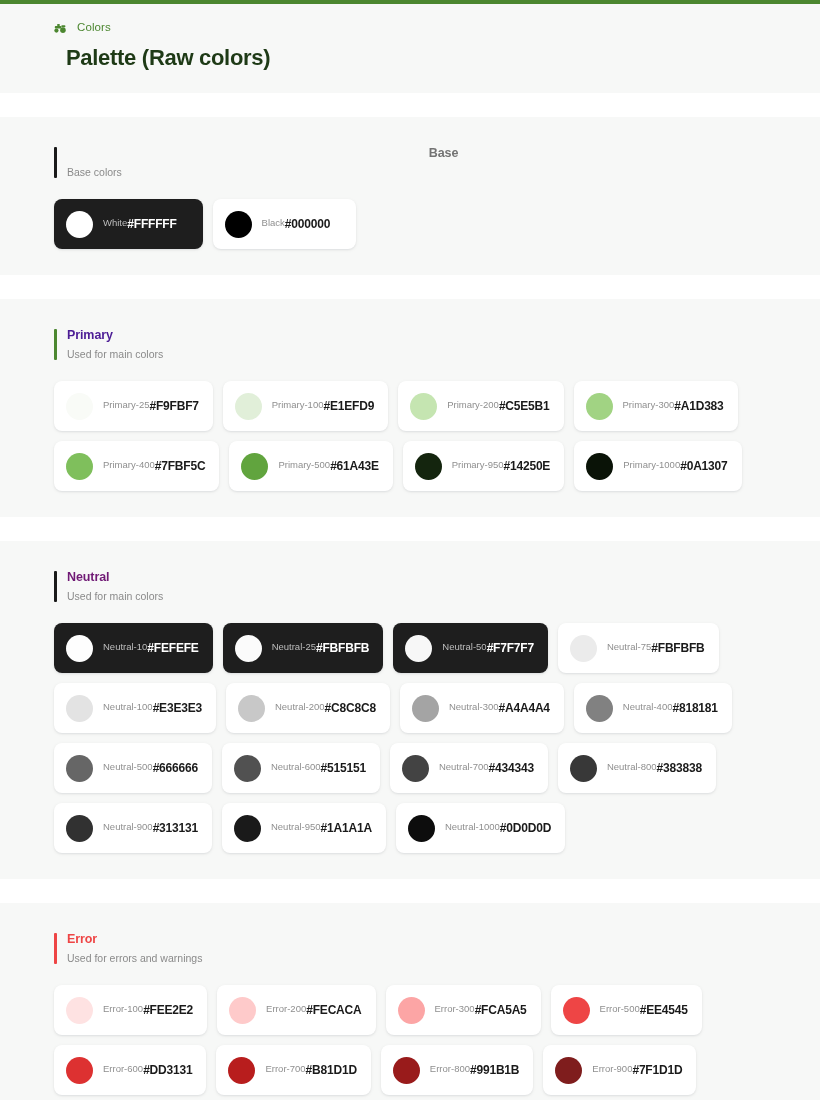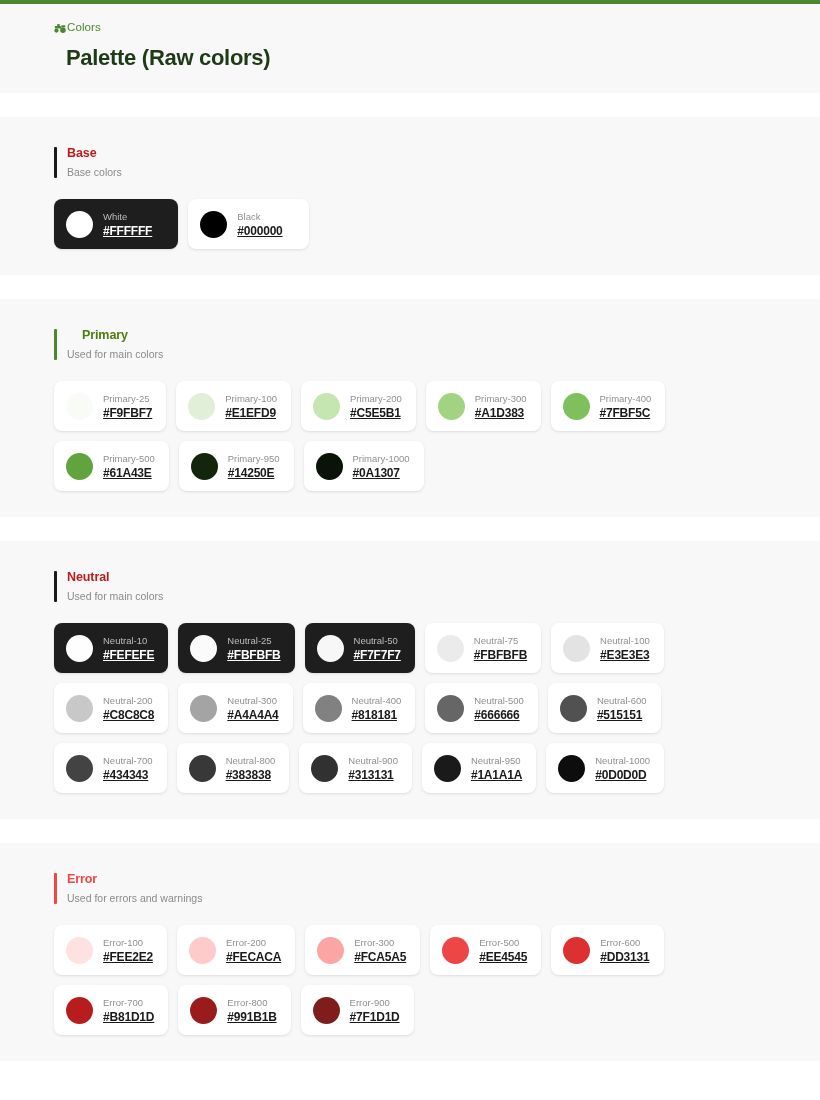--- a/index.html
+++ b/index.html
@@ -18,21 +18,21 @@
   }
 
   
   .page-header {
     background: #F7F8F7;
     padding: 14px 0 22px 0;
   }
   .breadcrumb {
     display: flex;
     align-items: center;
-    gap: 0;
+    gap: 10px;
     padding-left: 54px;
     height: 18px;
     text-align: right;
   }
   .bc-icon { width: 13px; height: 13px; display: block; flex: none; }
   .bc-label {
     color: #4C8730;
     font-size: 11.5px;
     letter-spacing: .1px;
   }
@@ -97,36 +97,35 @@
     padding: 10px 14px 10px 12px;
     height: 50px;
   }
   .card.dark { background: #1E1E1E; }
   .dot {
     width: 27px;
     height: 27px;
     border-radius: 50%;
     flex: none;
   }
-  .meta { display: flex; flex-direction: column; justify-content: center; }
+  .meta { display: flex; flex-direction: row; justify-content: center; }
   .meta .name {
     font-size: 9.5px;
     color: #8F8F8F;
     line-height: 13px;
     white-space: nowrap;
   }
   .card.dark .meta .name { color: #BDBDBD; }
   .meta .hex {
     font-size: 12px;
     font-weight: bold;
     color: #1A1A1A;
     line-height: 16px;
     letter-spacing: -.2px;
     white-space: nowrap;
-    text-decoration: underline;
   }
   .card.dark .meta .hex { color: #FFFFFF; }
 
   .base-grid .card { padding-right: 26px; }
 </style>
 </head>
 <body>
 
 <div class="topbar" style="background: rgb(76, 135, 48);"></div>
 
@@ -146,21 +145,21 @@
   <div class="page-title">Palette (Raw colors)</div>
 </div>
 
 <div class="gap"></div>
 
 <div id="sections-root">
     <div class="section">
       <div class="sec-head">
         <span class="bar" style="background: rgb(26, 26, 26);"></span>
         <div class="sec-inner">
-          <div class="sec-title" style="color: #b91c1c;">Base</div>
+          <div class="sec-title" style="color: #737373; text-align: center;">Base</div>
           <div class="sec-sub">Base colors</div>
         </div>
       </div>
       <div class="grid base-grid">
         <div class="card dark">
           <span class="dot" style="background: rgb(255, 255, 255);"></span>
           <div class="meta">
             <div class="name">White</div>
             <div class="hex">#FFFFFF</div>
           </div>
@@ -172,21 +171,21 @@
             <div class="hex">#000000</div>
           </div>
         </div>
       </div>
     </div>
     <div class="gap"></div>
     <div class="section">
       <div class="sec-head">
         <span class="bar" style="background: rgb(76, 135, 48);"></span>
         <div class="sec-inner">
-          <div class="sec-title" style="color: #4d7c0f; margin-left: 15px;">Primary</div>
+          <div class="sec-title" style="color: #4c1d95;">Primary</div>
           <div class="sec-sub">Used for main colors</div>
         </div>
       </div>
       <div class="grid">
         <div class="card">
           <span class="dot" style="background: rgb(249, 251, 247);"></span>
           <div class="meta">
             <div class="name">Primary-25</div>
             <div class="hex">#F9FBF7</div>
           </div>
@@ -240,21 +239,21 @@
             <div class="hex">#0A1307</div>
           </div>
         </div>
       </div>
     </div>
     <div class="gap"></div>
     <div class="section">
       <div class="sec-head">
         <span class="bar" style="background: rgb(26, 26, 26);"></span>
         <div class="sec-inner">
-          <div class="sec-title" style="color: #b91c1c;">Neutral</div>
+          <div class="sec-title" style="color: #701a75;">Neutral</div>
           <div class="sec-sub">Used for main colors</div>
         </div>
       </div>
       <div class="grid">
         <div class="card dark">
           <span class="dot" style="background: rgb(254, 254, 254);"></span>
           <div class="meta">
             <div class="name">Neutral-10</div>
             <div class="hex">#FEFEFE</div>
           </div>

